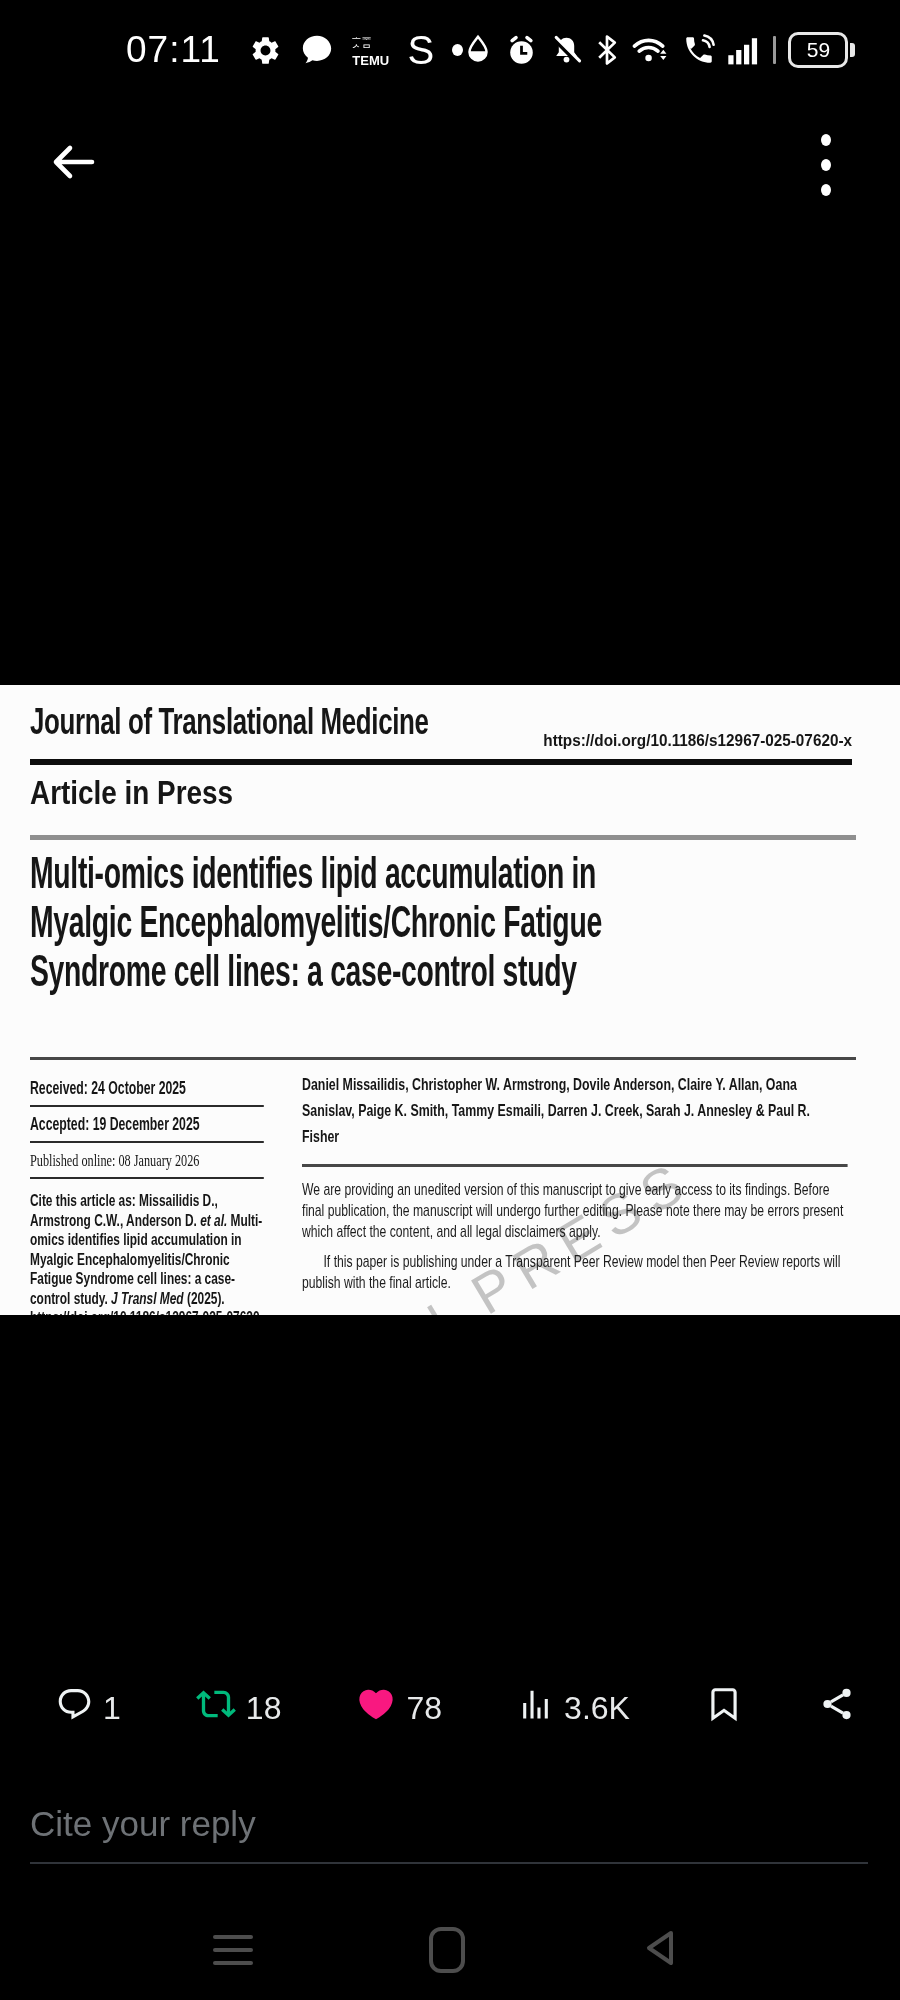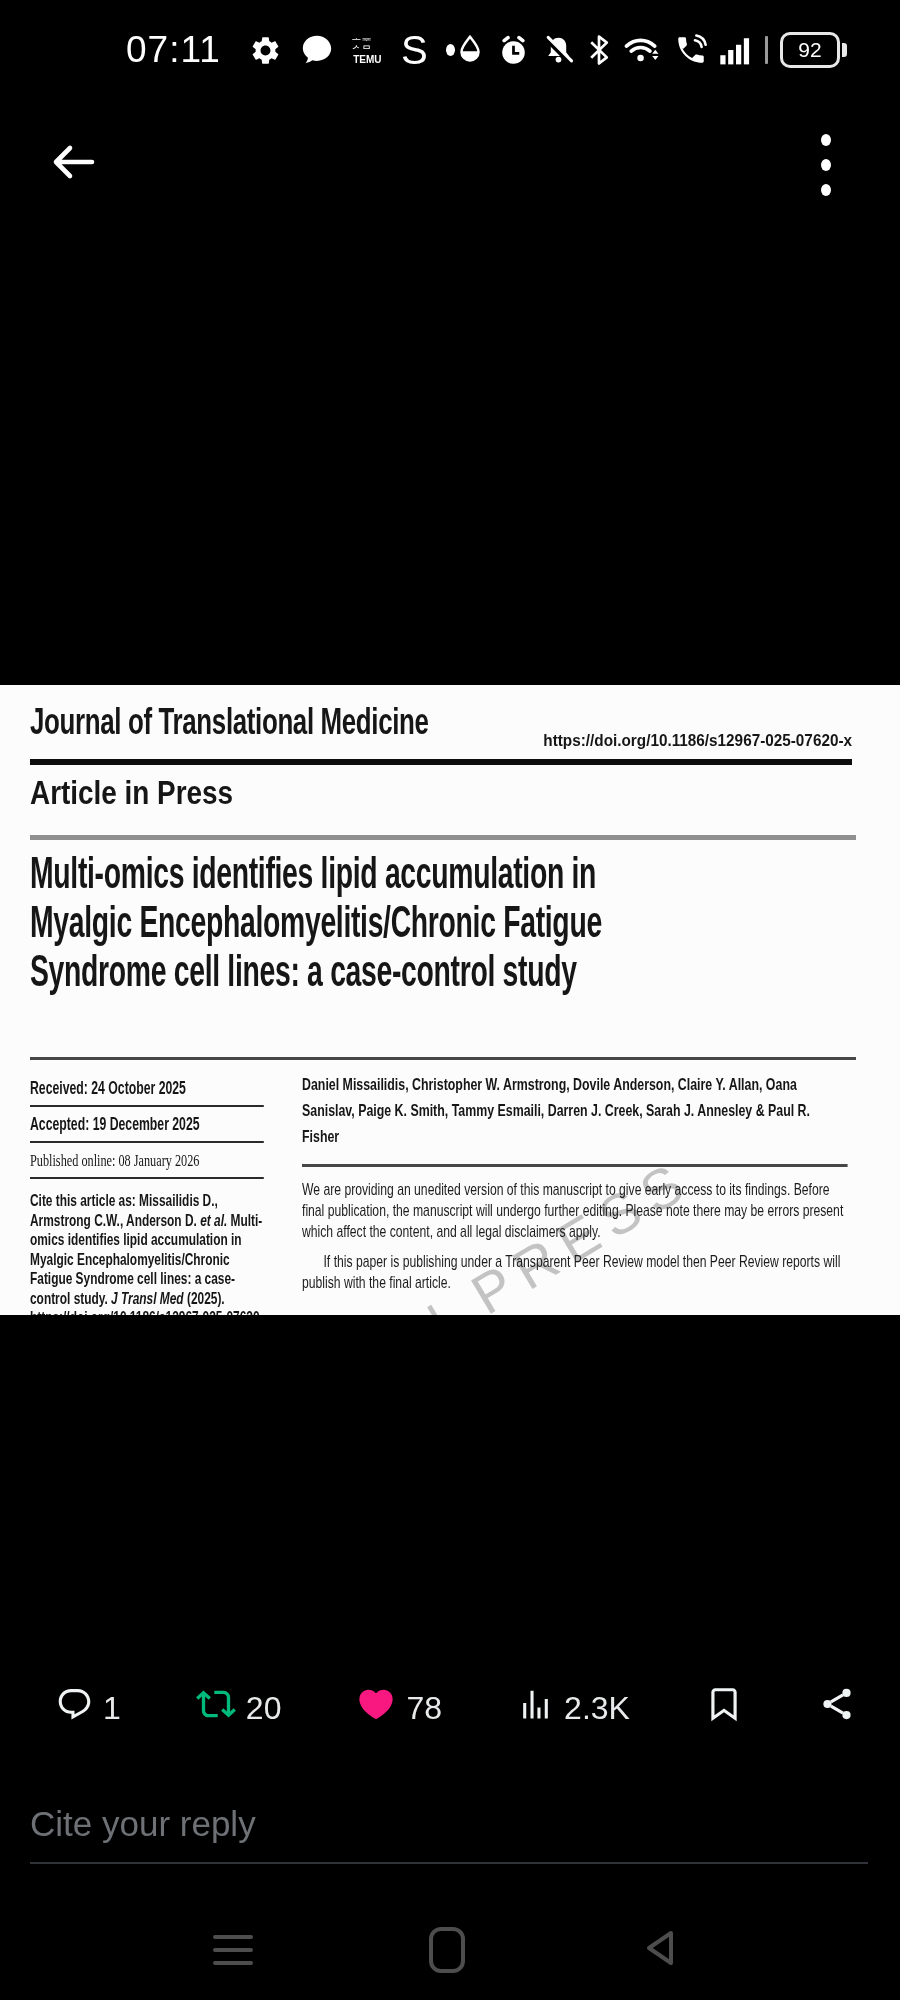--- a/index.html
+++ b/index.html
@@ -9,21 +9,21 @@
 
   
   .status-bar { position:absolute; top:0; left:0; width:818px; height:100px;
     display:flex; align-items:center; padding:0 40px 0 126px; }
   .sb-time { font-size:37px; font-weight:400; color:#fff; letter-spacing:1px; margin-right:28px; }
   .sb-left { display:flex; align-items:center; gap:18px; }
   .sb-right { margin-left:auto; display:flex; align-items:center; gap:12px; }
   .sb-icon { display:flex; align-items:center; justify-content:center; }
   .temu { display:flex; flex-direction:column; align-items:center; line-height:1; }
   .temu .temu-marks { font-size:10px; letter-spacing:1px; color:#fff; }
-  .temu .temu-txt { font-size:10px; font-weight:bold; color:#fff; }
+  .temu .temu-txt { font-size:13px; font-weight:bold; color:#fff; }
   .s-logo { font-size:40px; font-weight:400; color:#fff; line-height:1; }
   .sb-dot { width:12px; height:12px; background:#fff; border-radius:50%; }
   .sig-sep { width:3px; height:28px; background:#9a9a9a; border-radius:1px; }
   .battery { display:flex; align-items:center; }
   .battery .bat-body { min-width:60px; height:36px; border:3px solid #e8e8e8; border-radius:10px;
      display:flex; align-items:center; justify-content:center; font-size:21px; color:#fff; padding:0 6px; }
   .battery .bat-nub { width:5px; height:14px; background:#e8e8e8; border-radius:0 3px 3px 0; margin-left:2px; }
 
   
   .app-bar { position:absolute; top:118px; left:0; width:900px; height:92px; }
@@ -156,21 +156,21 @@
     <span class="sb-icon">
       <svg width="34" height="34" viewBox="0 0 26 26">
         <rect x="1" y="17" width="4" height="7" fill="#fff"></rect>
         <rect x="7" y="13" width="4" height="11" fill="#fff"></rect>
         <rect x="13" y="9" width="4" height="15" fill="#fff"></rect>
         <rect x="19" y="4" width="4" height="20" fill="#fff"></rect>
       </svg>
     </span>
     <span class="sig-sep"></span>
     <span class="battery">
-      <span class="bat-body">92</span>
+      <span class="bat-body">59</span>
       <span class="bat-nub"></span>
     </span>
   </div>
 </div>
 
 <div class="app-bar">
   <div class="back-btn">
     <span>
       <svg width="50" height="40" viewBox="0 0 50 40" fill="none" stroke="#fff" stroke-width="4.6" stroke-linecap="round" stroke-linejoin="round">
         <path d="M21 6 7 20l14 14M7 20h36"></path>
@@ -223,37 +223,37 @@
         </svg>
     </span>
     <span>1</span>
   </div>
   <div class="eg">
     <span>
       <svg width="40" height="40" viewBox="0 0 24 24" fill="#00ba7c">
           <path d="M4.5 3.88l4.432 4.14-1.364 1.46L5.5 7.55V16c0 1.1.896 2 2 2H13v2H7.5c-2.209 0-4-1.79-4-4V7.55L1.432 9.48.068 8.02 4.5 3.88zM16.5 6H11V4h5.5c2.209 0 4 1.79 4 4v8.45l2.068-1.93 1.364 1.46-4.432 4.14-4.432-4.14 1.364-1.46 2.068 1.93V8c0-1.1-.896-2-2-2z"></path>
         </svg>
     </span>
-    <span>20</span>
+    <span>18</span>
   </div>
   <div class="eg">
     <span>
       <svg width="40" height="40" viewBox="0 0 24 24" fill="#f91880">
           <path d="M20.884 13.19c-1.351 2.48-4.001 5.12-8.379 7.67l-.503.3-.504-.3c-4.379-2.55-7.029-5.19-8.382-7.67-1.36-2.5-1.41-4.86-.514-6.67.887-1.79 2.647-2.91 4.601-3.01 1.651-.09 3.368.56 4.798 2.01 1.429-1.45 3.146-2.1 4.796-2.01 1.954.1 3.714 1.22 4.601 3.01.896 1.81.846 4.17-.514 6.67z"></path>
         </svg>
     </span>
     <span>78</span>
   </div>
   <div class="eg">
     <span>
       <svg width="37" height="37" viewBox="0 0 24 24" fill="#eff3f4">
           <path d="M8.75 21V3h2v18h-2zM18 21V8.5h2V21h-2zM4 21l.004-10h2L6 21H4zm9.248 0v-7h2v7h-2z"></path>
         </svg>
     </span>
-    <span>2.3K</span>
+    <span>3.6K</span>
   </div>
   <div class="eg">
     <span>
       <svg width="38" height="38" viewBox="0 0 24 24" fill="#eff3f4">
           <path d="M4 4.5C4 3.12 5.119 2 6.5 2h11C18.881 2 20 3.12 20 4.5v18.44l-8-5.71-8 5.71V4.5zM6.5 4c-.276 0-.5.22-.5.5v14.56l6-4.29 6 4.29V4.5c0-.28-.224-.5-.5-.5h-11z"></path>
         </svg>
     </span>
   </div>
   <div class="eg">
     <span>

